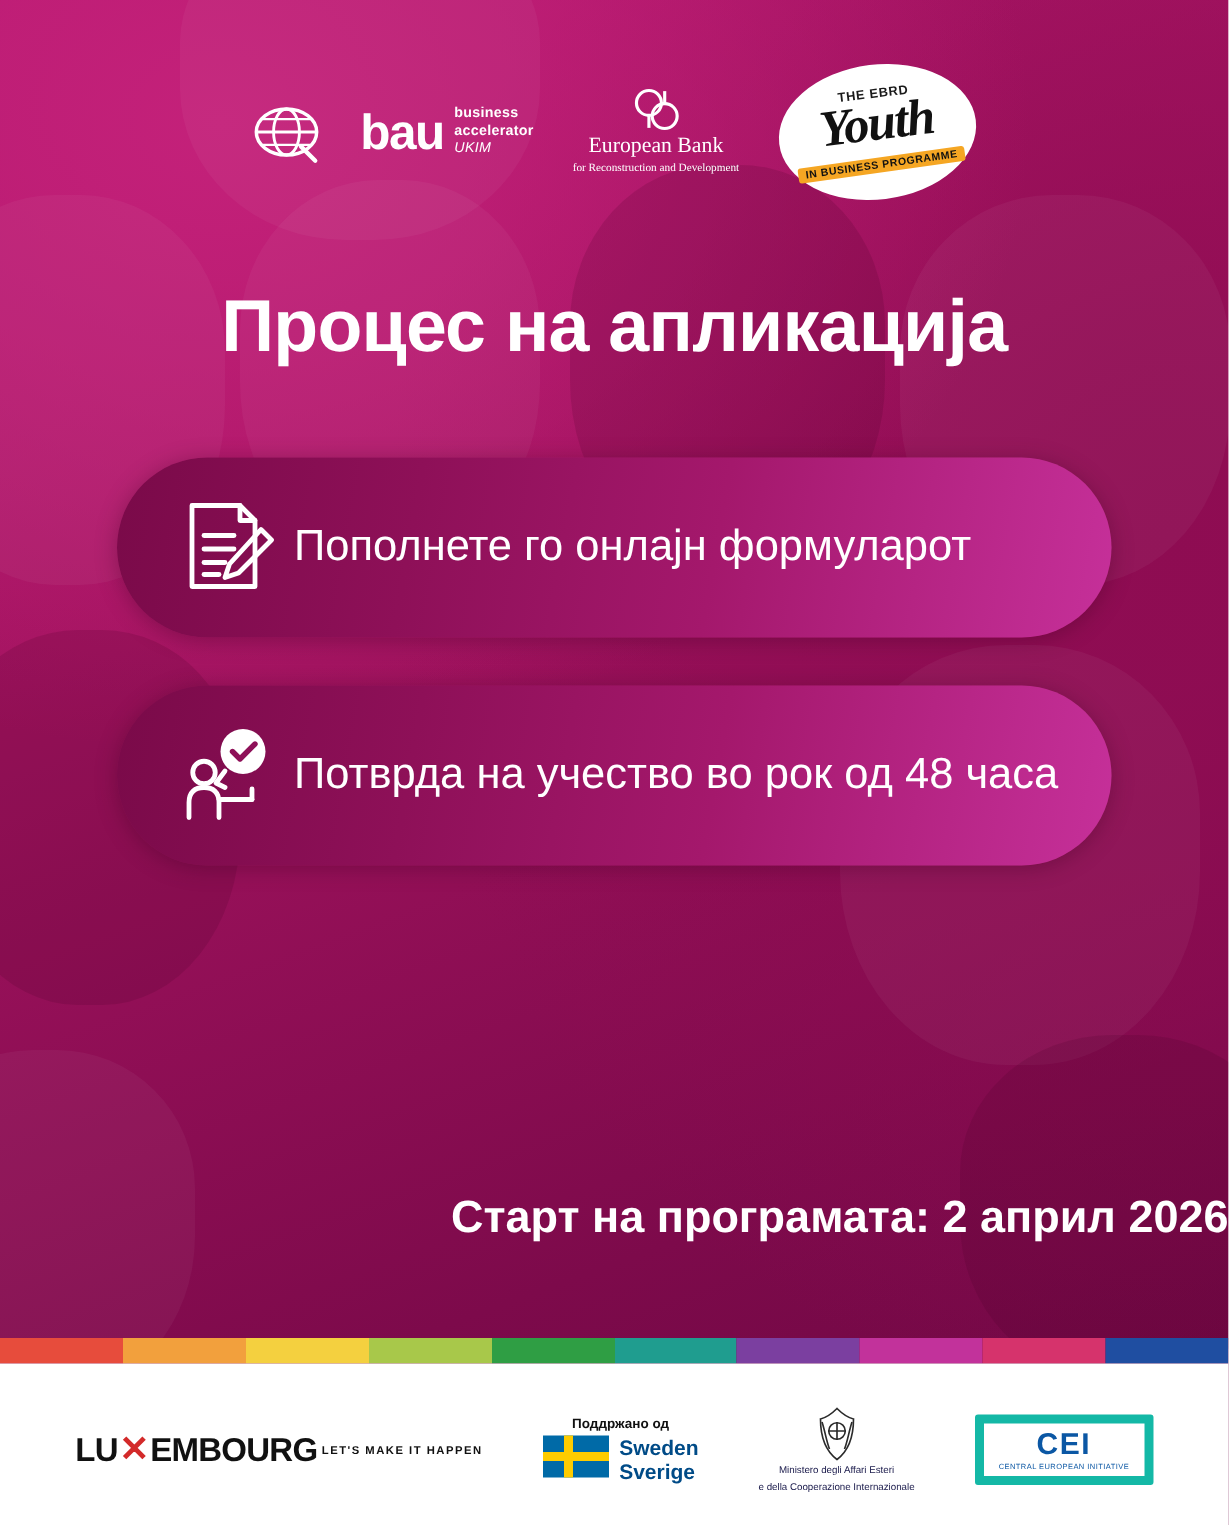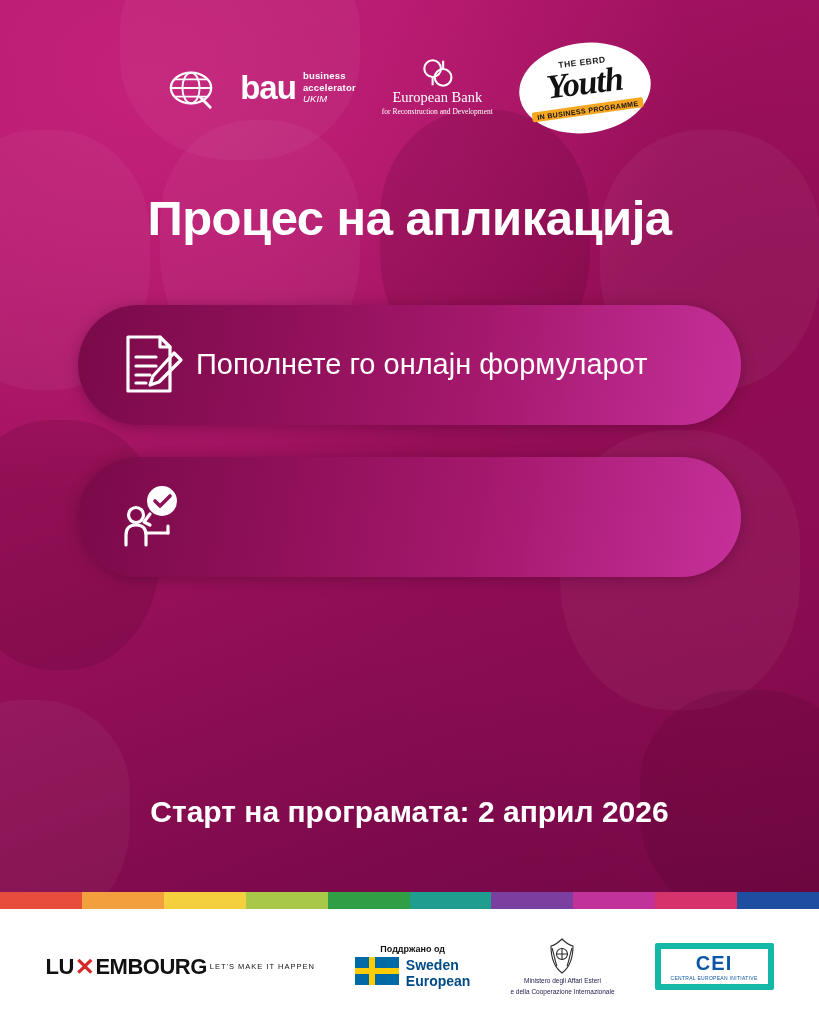--- a/index.html
+++ b/index.html
@@ -137,21 +137,21 @@
     color: #ffffff;
     font-size: 29px;
     line-height: 1.22;
     padding-right: 22px;
   }
 
   
   .start-date {
     position: absolute;
     left: 0; right: 0; top: 795px;
-    text-align: center;
+    text-align: right;
     color: #ffffff;
     font-size: 30px;
     font-weight: bold;
   }
 
   
   .color-bar {
     position: absolute;
     left: 0; right: 0; bottom: 115px;
     height: 17px;
@@ -183,21 +183,21 @@
     position: absolute;
     color: #ffcc00;
     font-size: 7px;
     line-height: 1;
   }
   .eu .cap { font-size: 8px; color: #1a1a4b; text-align: center; line-height: 1.3; font-weight: bold; }
 
   .lux { flex-direction: row; align-items: center; gap: 3px; }
   .lux .w { display: flex; align-items: center; font-size: 22px; font-weight: bold; color: #111; letter-spacing: -0.5px; }
   .lux .x { color: #d32a2a; font-size: 24px; margin: 0 1px; }
-  .lux .tag { font-size: 7.5px; letter-spacing: 1px; color: #111; font-weight: normal; }
+  .lux .tag { font-size: 7.5px; letter-spacing: 1px; color: #111; font-weight: bold; }
 
   .swe { flex-direction: column; align-items: center; gap: 3px; }
   .swe .pre { font-size: 9px; color: #111; font-weight: bold; }
   .swe .row { display: flex; gap: 7px; }
   .swe .flag {
     width: 44px; height: 28px;
     background: #006aa7;
     position: relative;
   }
   .swe .flag::before {
@@ -315,20 +315,21 @@
         <svg viewBox="0 0 80 80" width="80" height="80" fill="none" stroke="#ffffff" stroke-width="3.2" stroke-linecap="round" stroke-linejoin="round">
           <circle cx="52" cy="24" r="15" fill="#ffffff" stroke="none"></circle>
           <path d="M45 24 L50 29 L60 19" stroke="#8e1058" stroke-width="3.6"></path>
           <path d="M40 37 L34 45 L40 48" stroke="#ffffff"></path>
           <circle cx="26" cy="38" r="7.5"></circle>
           <path d="M16 68 V58 C16 51 20 48 26 48 C32 48 36 51 36 58 V68"></path>
           <line x1="36" y1="56" x2="58" y2="56"></line>
           <line x1="58" y1="56" x2="58" y2="49"></line>
         </svg>
       </span>
+      <span class="label">Потврда на учество во рок од 48 часа</span>
     </div>
   </div>
 
   <div class="start-date">Старт на програмата: 2 април 2026</div>
 
   <div class="color-bar">
     <span style="background:#e74c3c"></span>
     <span style="background:#f2a03d"></span>
     <span style="background:#f4d03f"></span>
     <span style="background:#a8c84a"></span>
@@ -351,21 +352,21 @@
       </span>
       <span class="tag">LET'S MAKE IT HAPPEN</span>
     </div>
 
     <div class="f-logo swe">
       <span class="pre">Поддржано од</span>
       <span class="row">
         <span class="flag"></span>
         <span class="names">
           <span class="n1" style="display:block">Sweden</span>
-          <span class="n2" style="display:block">European</span>
+          <span class="n2" style="display:block">Sverige</span>
         </span>
       </span>
     </div>
 
     <div class="f-logo ita">
       <span class="crest">
         <svg viewBox="0 0 34 38" width="34" height="38" fill="none" stroke="#2b2b2b" stroke-width="1.1">
           <path d="M17 2 C13 6 10 8 6 9 C6 20 9 30 17 36 C25 30 28 20 28 9 C24 8 21 6 17 2 Z"></path>
           <circle cx="17" cy="17" r="5.5"></circle>
           <path d="M17 11 V23 M11 17 H23"></path>

